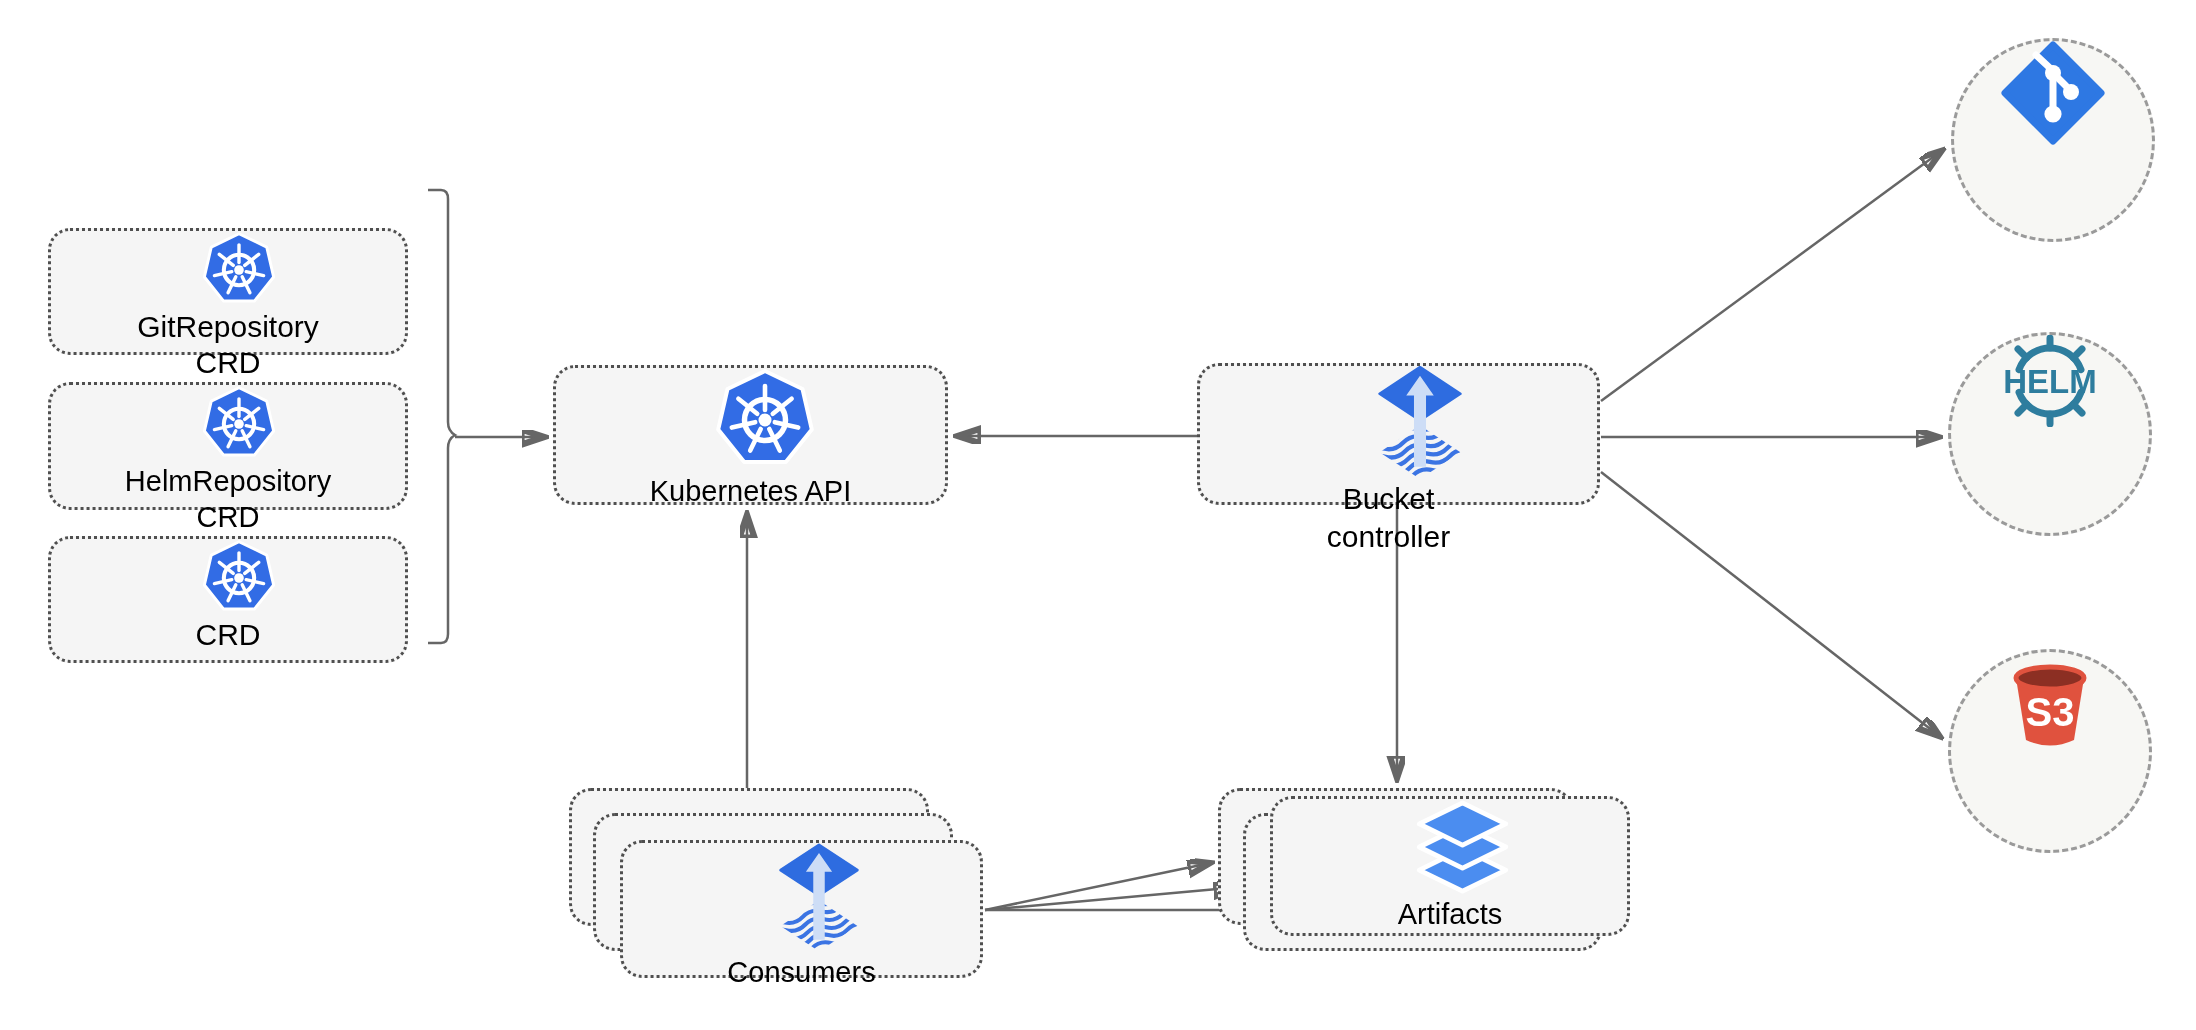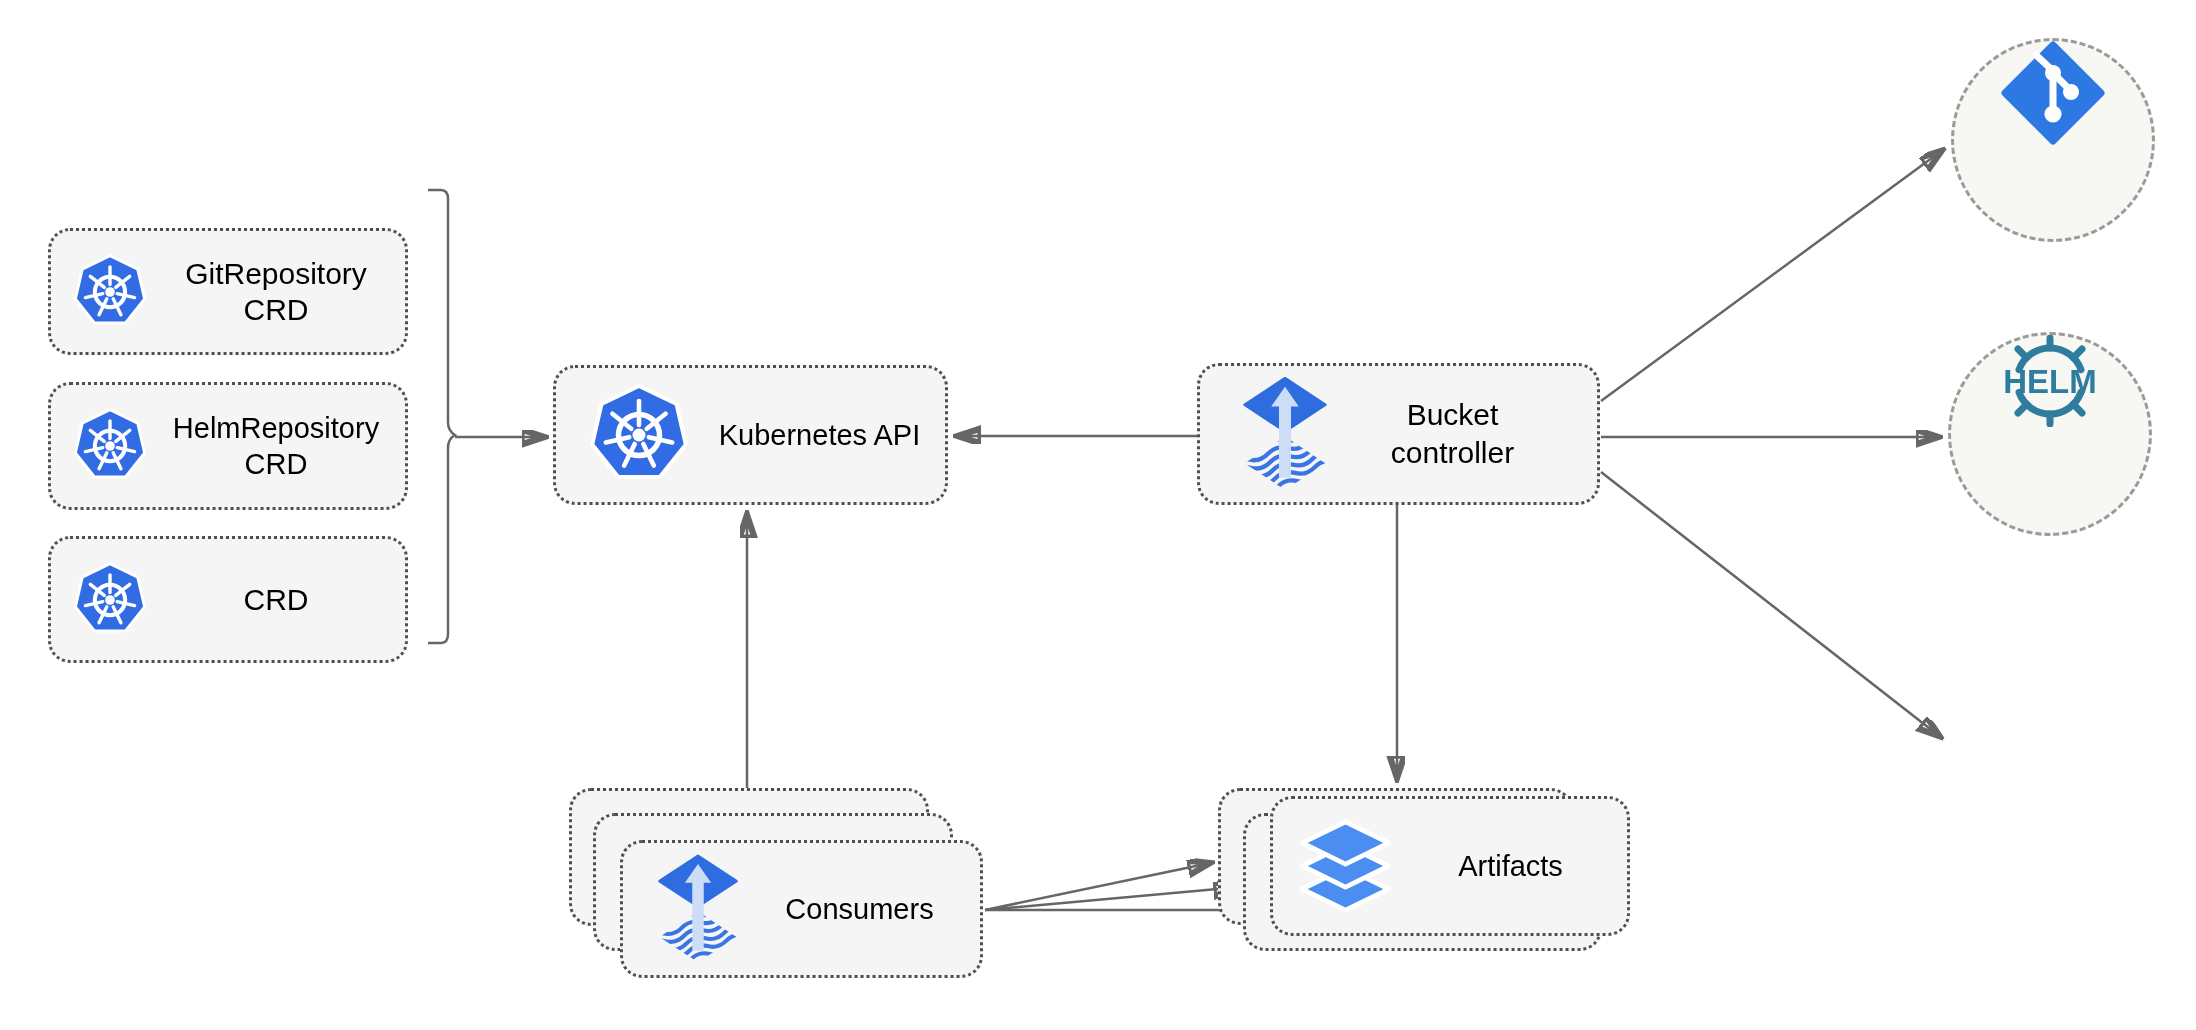--- a/index.html
+++ b/index.html
@@ -2,21 +2,21 @@
 <html><head>
 <meta charset="utf-8">
 <style>
   html,body{margin:0;padding:0;background:#ffffff;}
   .canvas{
     position:relative;width:2196px;height:1030px;background:#ffffff;
     font-family:"Liberation Sans",sans-serif;overflow:hidden;
   }
   .node,.stackcard{
     position:absolute;background:#f5f5f5;border:3px dotted #4f4f4f;
-    border-radius:22px;box-sizing:border-box;
+    border-radius:22px;box-sizing:border-box;flex-direction:column;
   }
   .node{display:flex;align-items:center;}
   .label{flex:1;text-align:center;color:#000;font-size:29px;line-height:38px;}
   .label .ln{display:block;}
   .dcircle{
     position:absolute;background:#f7f7f4;border:3px dashed #9a9a9a;
     border-radius:50%;box-sizing:border-box;
     display:flex;align-items:flex-start;justify-content:center;
   }
   .icon{flex:0 0 auto;display:block;}
@@ -182,14 +182,21 @@
         <line x1="29.7" y1="22.7" x2="21" y2="14"></line>
         <line x1="76.3" y1="22.7" x2="85" y2="14"></line>
         <line x1="53" y1="79" x2="53" y2="89"></line>
         <line x1="29.7" y1="69.3" x2="21" y2="78"></line>
         <line x1="76.3" y1="69.3" x2="85" y2="78"></line>
       </g>
       <text x="53" y="58" text-anchor="middle" font-family="Liberation Sans, sans-serif" font-size="33" font-weight="bold" fill="#2E7D9E">HELM</text>
     </svg>
   </div>
 
+  <div class="dcircle" style="left:1948px;top:649px;width:204px;height:204px">
+    <svg width="108" height="108" viewBox="0 0 108 108">
+      <path d="M20,26 L30,88 Q54,99 78,88 L88,26 Z" fill="#E0523E"></path>
+      <ellipse cx="54" cy="26" rx="34" ry="11" fill="#8C2F23" stroke="#E0523E" stroke-width="5"></ellipse>
+      <text x="54" y="74" text-anchor="middle" font-family="Liberation Sans, sans-serif" font-size="40" font-weight="bold" fill="#ffffff">S3</text>
+    </svg>
+  </div>
 
 </div>
 
 </body></html>

